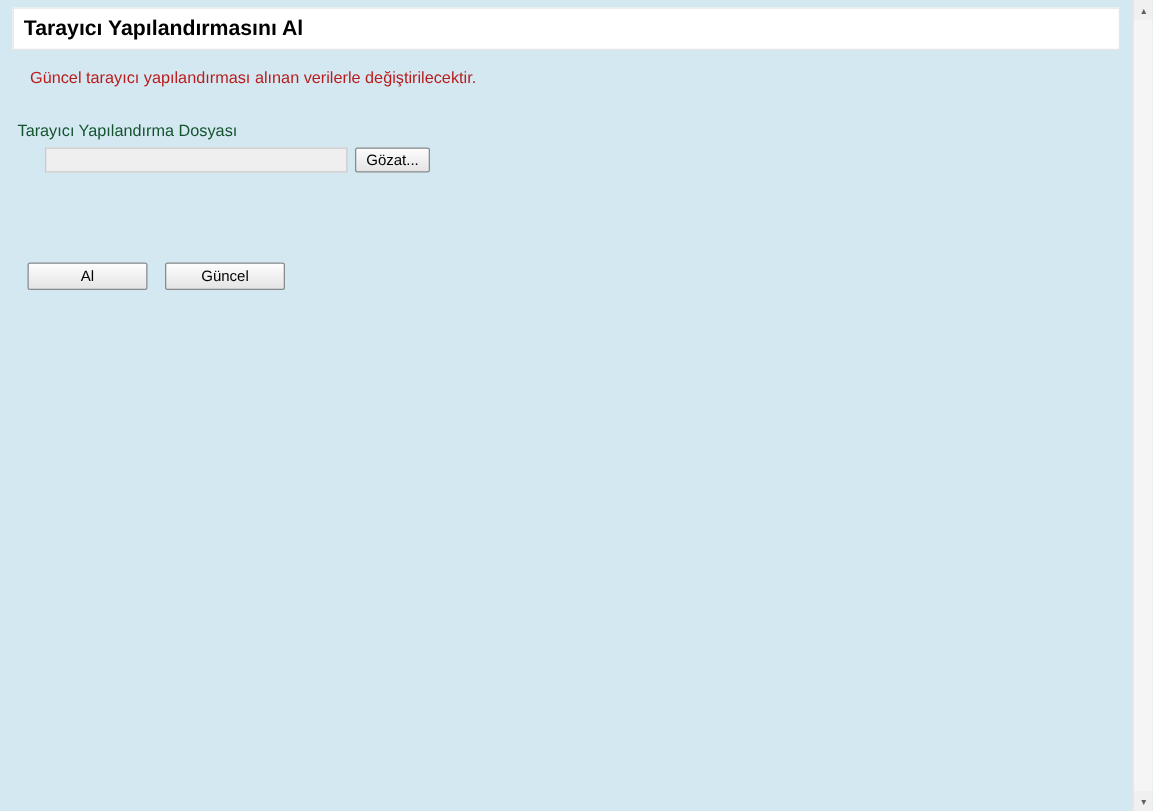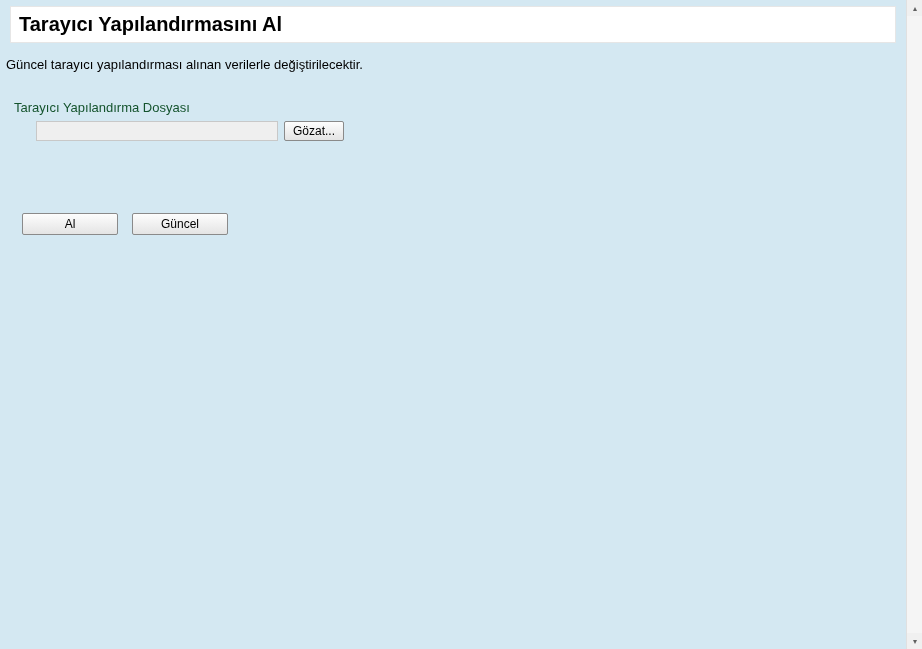--- a/index.html
+++ b/index.html
@@ -62,27 +62,27 @@
     background: #f5f5f5;
   }
 
   .title-panel {
     background: #ffffff;
     margin: 6px 10px 0 10px;
     padding: 6px 8px 6px 8px;
     border: 1px solid #e6e6e6;
   }
   .title-panel h2 {
-    font-size: 20px;
+    font-size: 17px;
     font-weight: bold;
     color: #000;
   }
   .description {
-    margin: 14px 0 0 6px;
-    color: #000000;
+    margin: 14px 0 0 24px;
+    color: #b91c1c;
   }
   .file-label {
     margin: 28px 0 0 14px;
     color: #14532d;
   }
   .file-row {
     margin: 6px 4px 0 36px;
     display: flex;
     align-items: center;
   }

